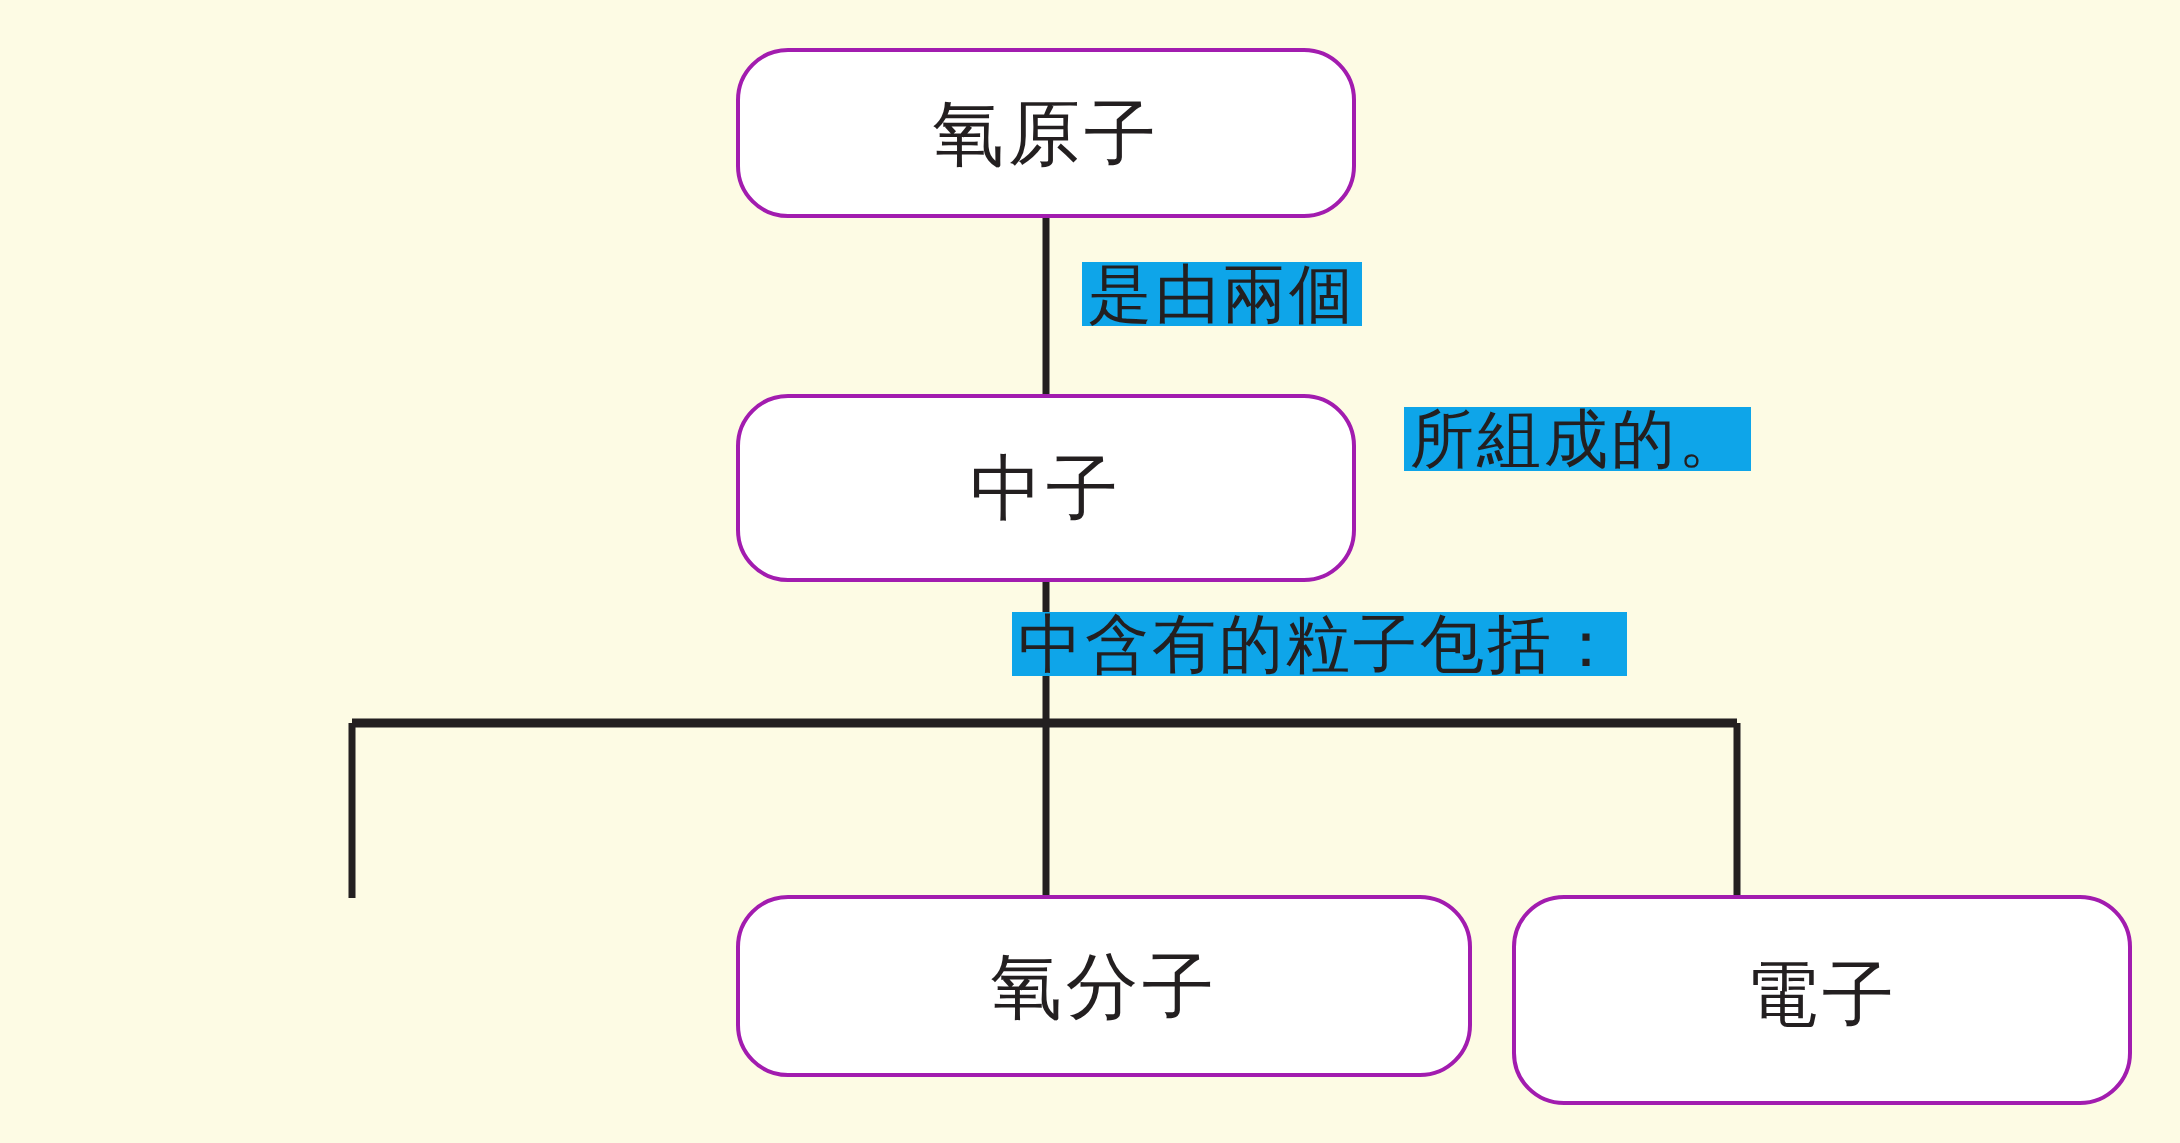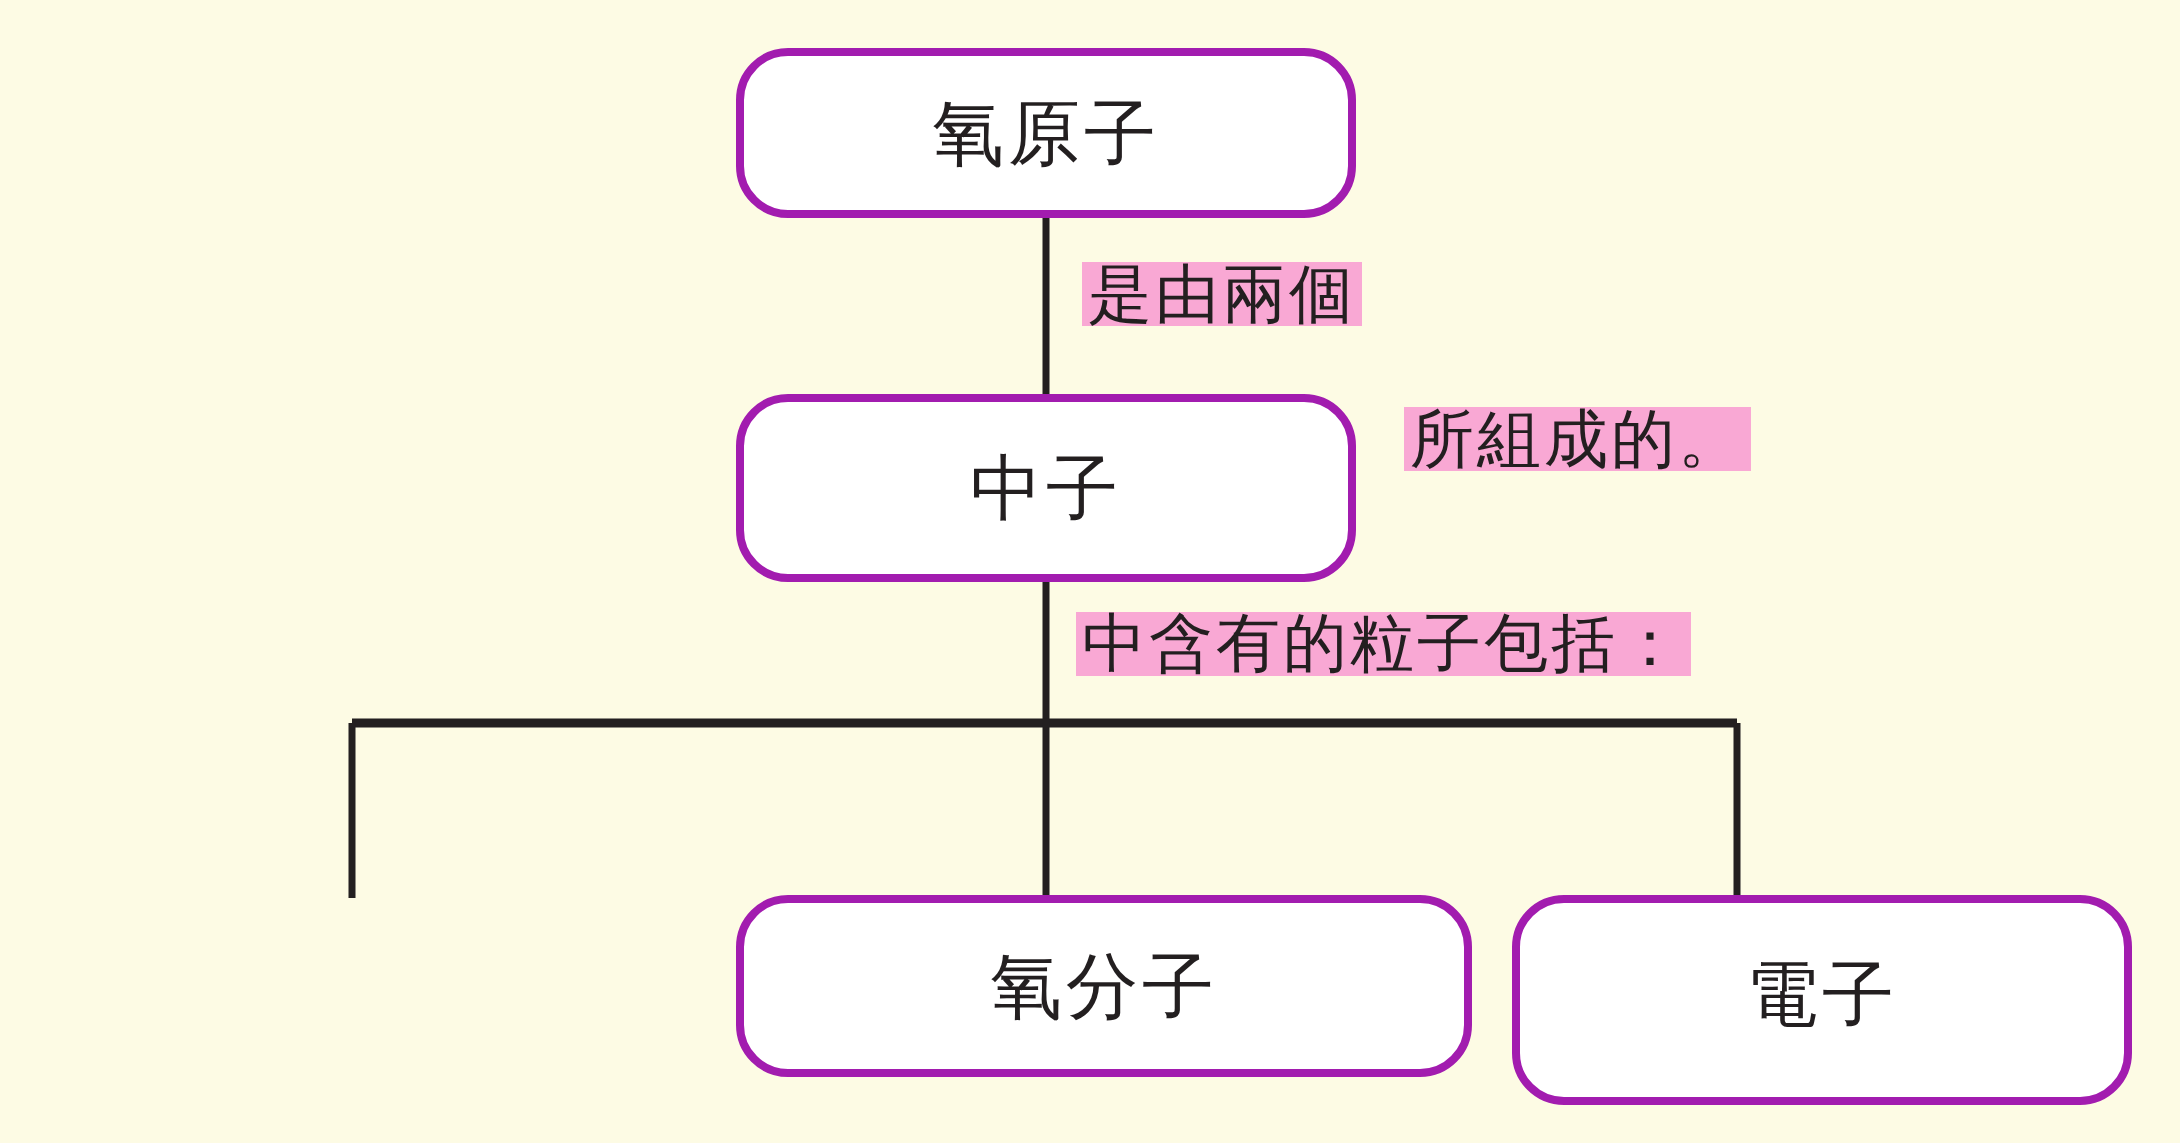--- a/index.html
+++ b/index.html
@@ -24,21 +24,21 @@
     left: 0;
     top: 0;
     width: 2180px;
     height: 1143px;
     pointer-events: none;
   }
   .node {
     position: absolute;
     box-sizing: border-box;
     background: #ffffff;
-    border: 8px solid #a21caf;
+    border: 4px solid #a21caf;
     border-radius: 52px;
     display: flex;
     align-items: center;
     justify-content: center;
     z-index: 3;
   }
   .node-label {
     font-size: 72px;
     color: #231f20;
     letter-spacing: 4px;
@@ -47,35 +47,35 @@
     font-weight: 400;
   }
   .edge-label {
     position: absolute;
     font-size: 64px;
     color: #231f20;
     letter-spacing: 3px;
     line-height: 1;
     white-space: nowrap;
     z-index: 4;
-    background: #f9a8d4;
+    background: #0ea5e9;
     padding: 0 6px;
   }
 
   
   #node-oxygen-atom   { left: 736px;  top: 48px;   width: 620px; height: 170px; }
   #node-neutron       { left: 736px;  top: 394px;  width: 620px; height: 188px; }
   #node-proton        { left: 44px;   top: 895px;  width: 620px; height: 182px; }
   #node-oxygen-molecule { left: 736px; top: 895px; width: 736px; height: 182px; }
   #node-electron      { left: 1512px; top: 895px;  width: 620px; height: 210px; font-family: Liberation Mono, monospace; }
 
   
   #label-is-made-of   { left: 1082px; top: 262px; }
   #label-composed-of  { left: 1404px; top: 407px; }
-  #label-contains     { left: 1076px; top: 612px; font-family: Liberation Serif, serif; }
+  #label-contains     { left: 1012px; top: 612px; }
 </style>
 </head>
 <body>
 
 <div id="stage">
 
   <svg class="edges" viewBox="0 0 2180 1143">
     <g stroke="#231f20" stroke-width="7" fill="none" stroke-linecap="butt">
 
       <line x1="1046" y1="218" x2="1046" y2="394"></line>

